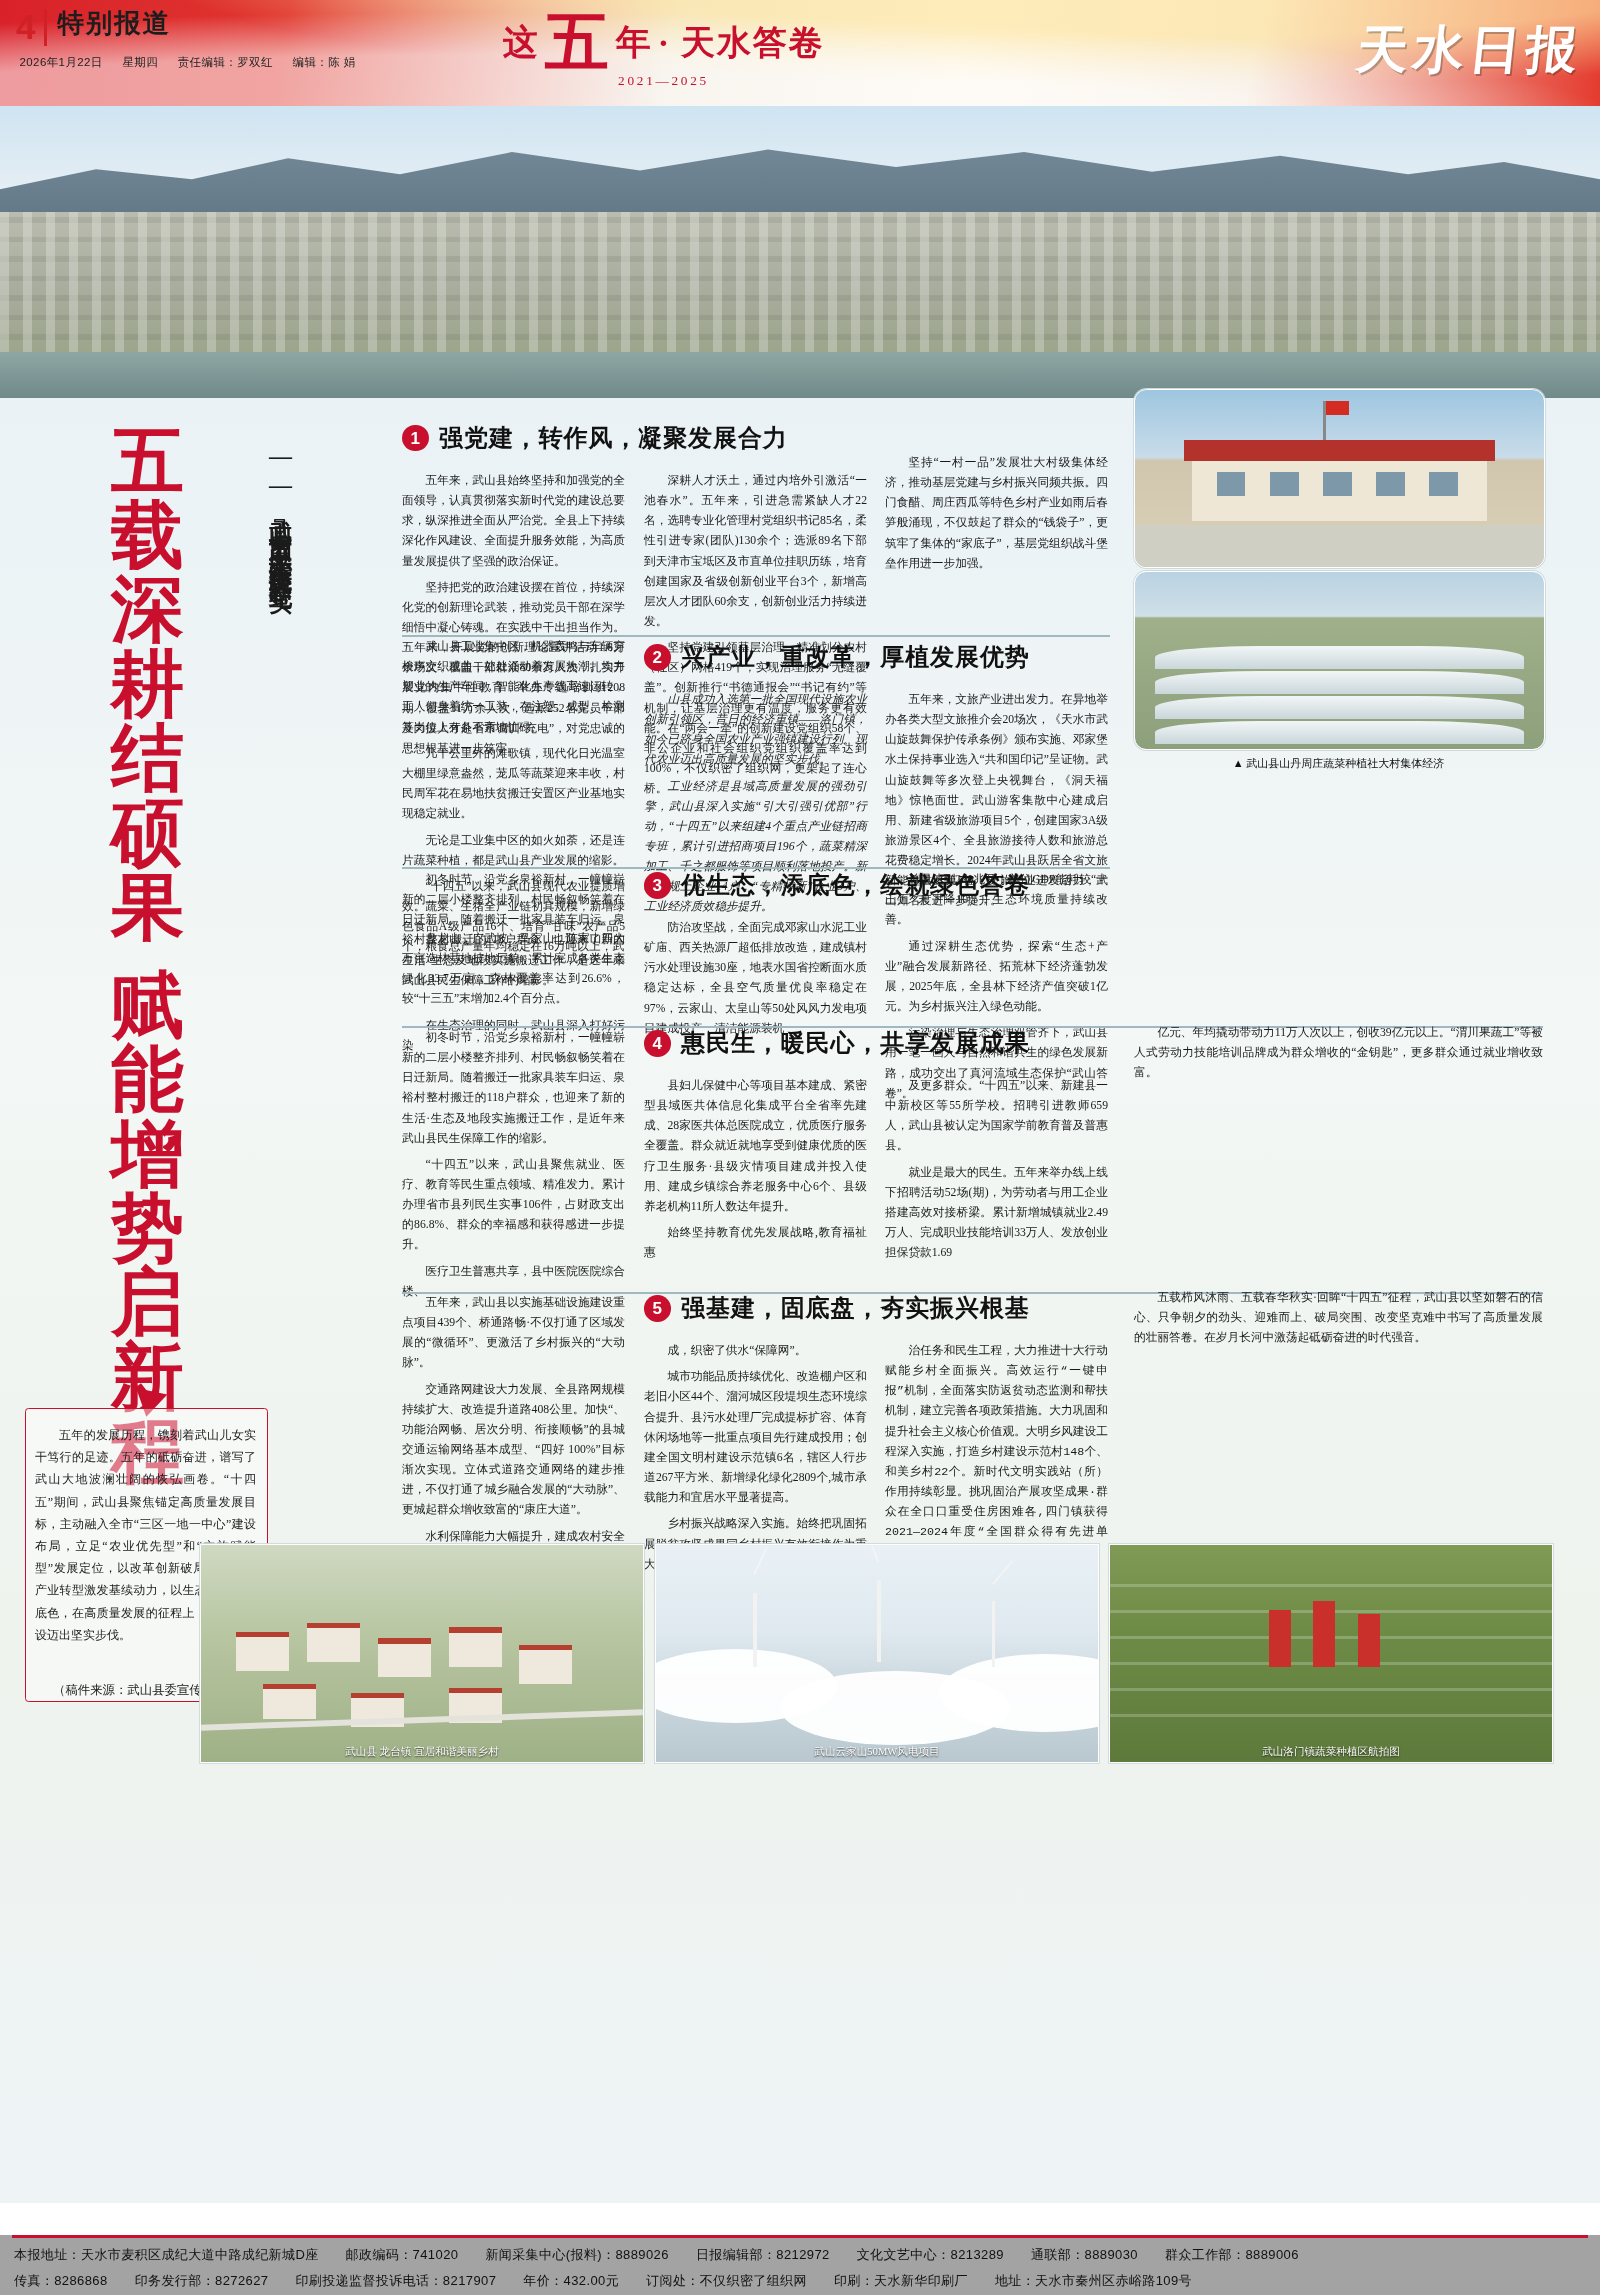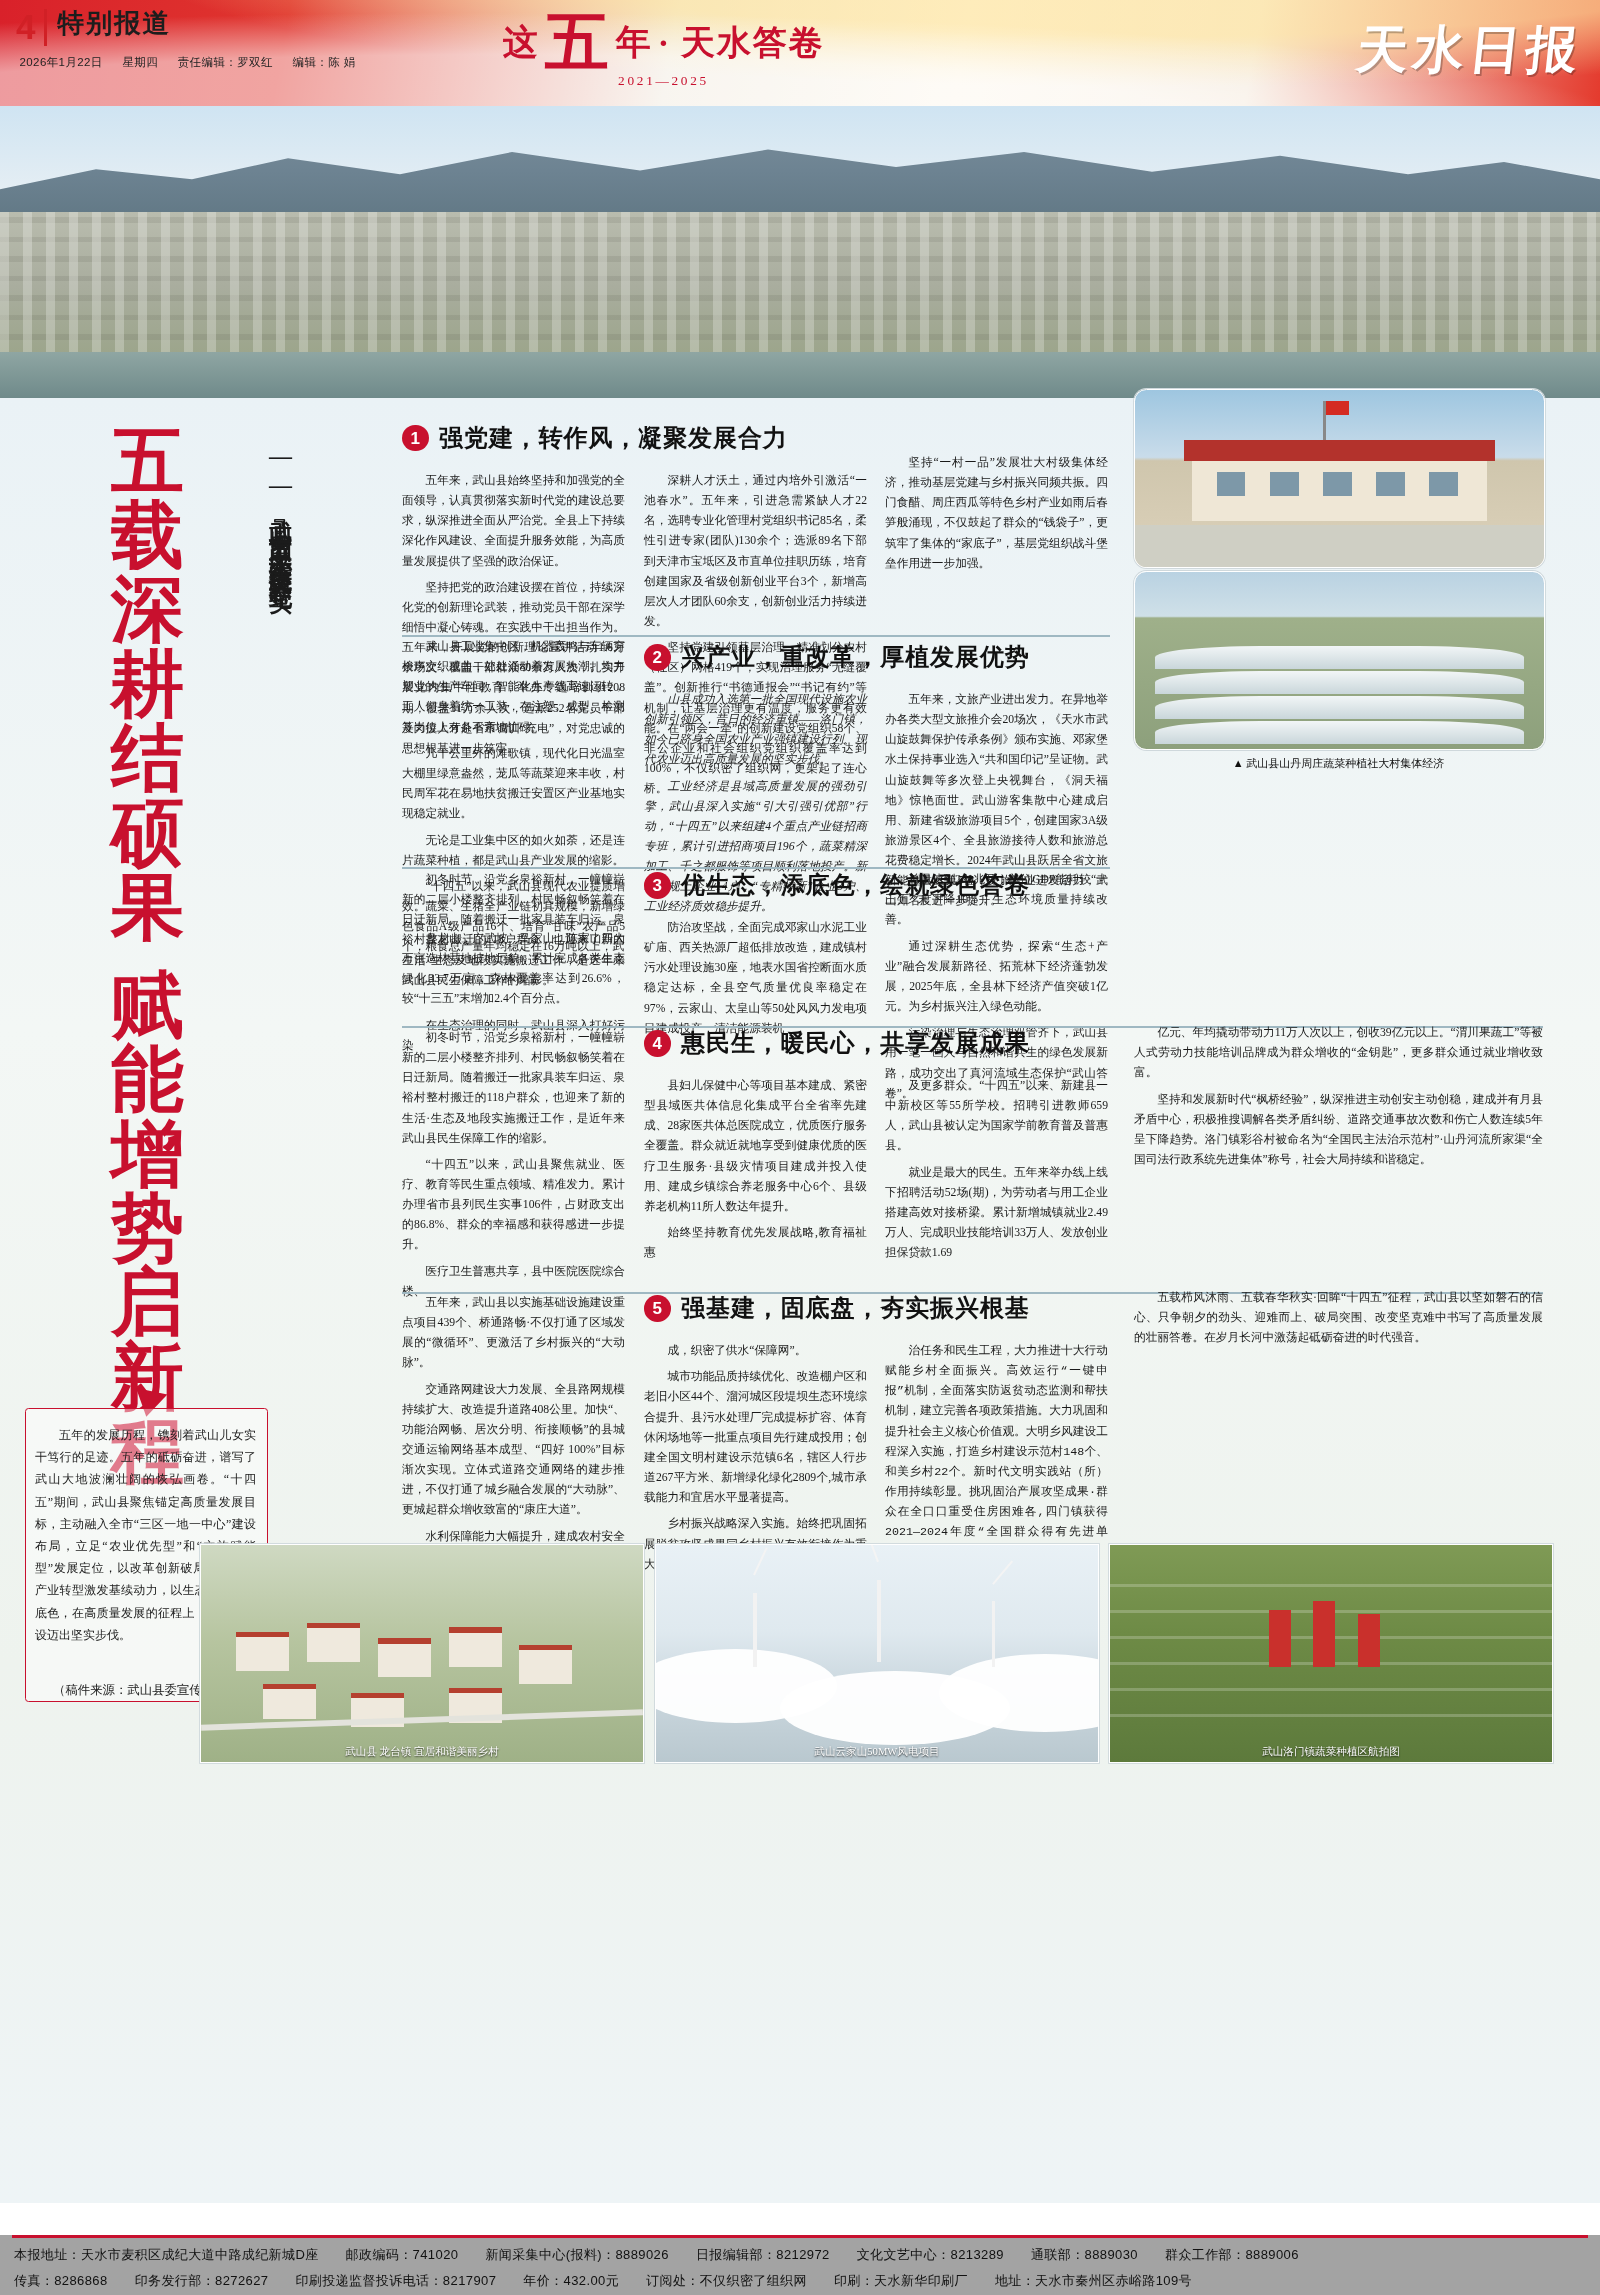--- a/index.html
+++ b/index.html
@@ -296,21 +296,20 @@
     <div class="col" style="left:644px;top:678px;width:223px;">
       <p>县妇儿保健中心等项目基本建成、紧密型县域医共体信息化集成平台全省率先建成、28家医共体总医院成立，优质医疗服务全覆盖。群众就近就地享受到健康优质的医疗卫生服务·县级灾情项目建成并投入使用、建成乡镇综合养老服务中心6个、县级养老机构11所人数达年提升。</p>
       <p>始终坚持教育优先发展战略,教育福祉惠</p>
     </div>
     <div class="col" style="left:885px;top:678px;width:223px;">
       <p>及更多群众。“十四五”以来、新建县一中新校区等55所学校。招聘引进教师659人，武山县被认定为国家学前教育普及普惠县。</p>
       <p>就业是最大的民生。五年来举办线上线下招聘活动52场(期)，为劳动者与用工企业搭建高效对接桥梁。累计新增城镇就业2.49万人、完成职业技能培训33万人、发放创业担保贷款1.69</p>
     </div>
     <div class="col" style="left:1134px;top:625px;width:409px;">
       <p>亿元、年均撬动带动力11万人次以上，创收39亿元以上。“渭川果蔬工”等被人式劳动力技能培训品牌成为群众增收的“金钥匙”，更多群众通过就业增收致富。</p>
-      <p>坚持和发展新时代“枫桥经验”，纵深推进主动创安主动创稳，建成并有月县矛盾中心，积极推搜调解各类矛盾纠纷、道路交通事故次数和伤亡人数连续5年呈下降趋势。洛门镇彩谷村被命名为“全国民主法治示范村”·山丹河流所家渠“全国司法行政系统先进集体”称号，社会大局持续和谐稳定。</p>
     </div>
 
     <div class="rule" style="position:absolute;left:402px;top:885px;width:1141px;"></div>
 
     <div class="col" style="left:402px;top:895px;width:223px;">
       <p>五年来，武山县以实施基础设施建设重点项目439个、桥通路畅·不仅打通了区域发展的“微循环”、更激活了乡村振兴的“大动脉”。</p>
       <p>交通路网建设大力发展、全县路网规模持续扩大、改造提升道路408公里。加快“、功能治网畅、居次分明、衔接顺畅”的县城交通运输网络基本成型、“四好 100%”目标渐次实现。立体式道路交通网络的建步推进，不仅打通了城乡融合发展的“大动脉”、更城起群众增收致富的“康庄大道”。</p>
       <p>水利保障能力大幅提升，建成农村安全饮水巩固提升工程40处、引洮供水城区及洛门镇区供水、西部城乡供水等一批重点项目全面建</p>
     </div>
 

